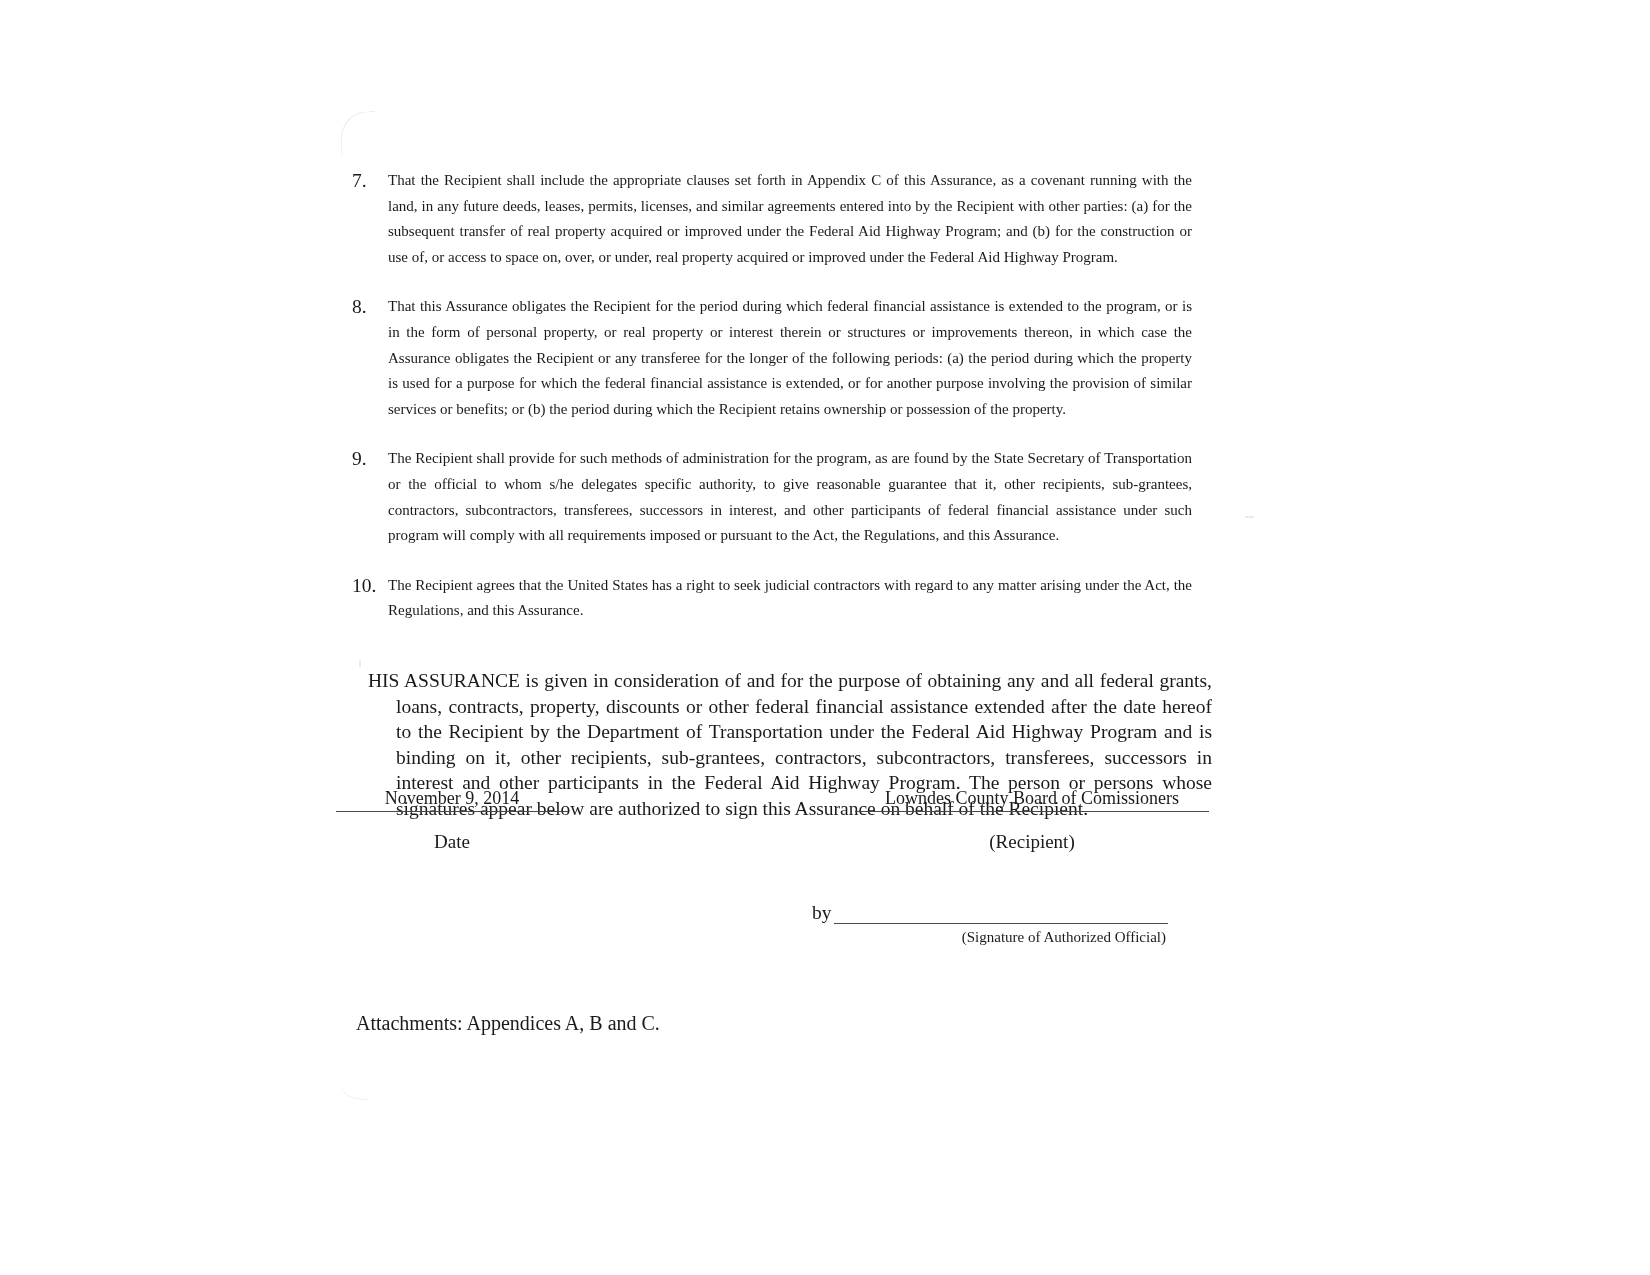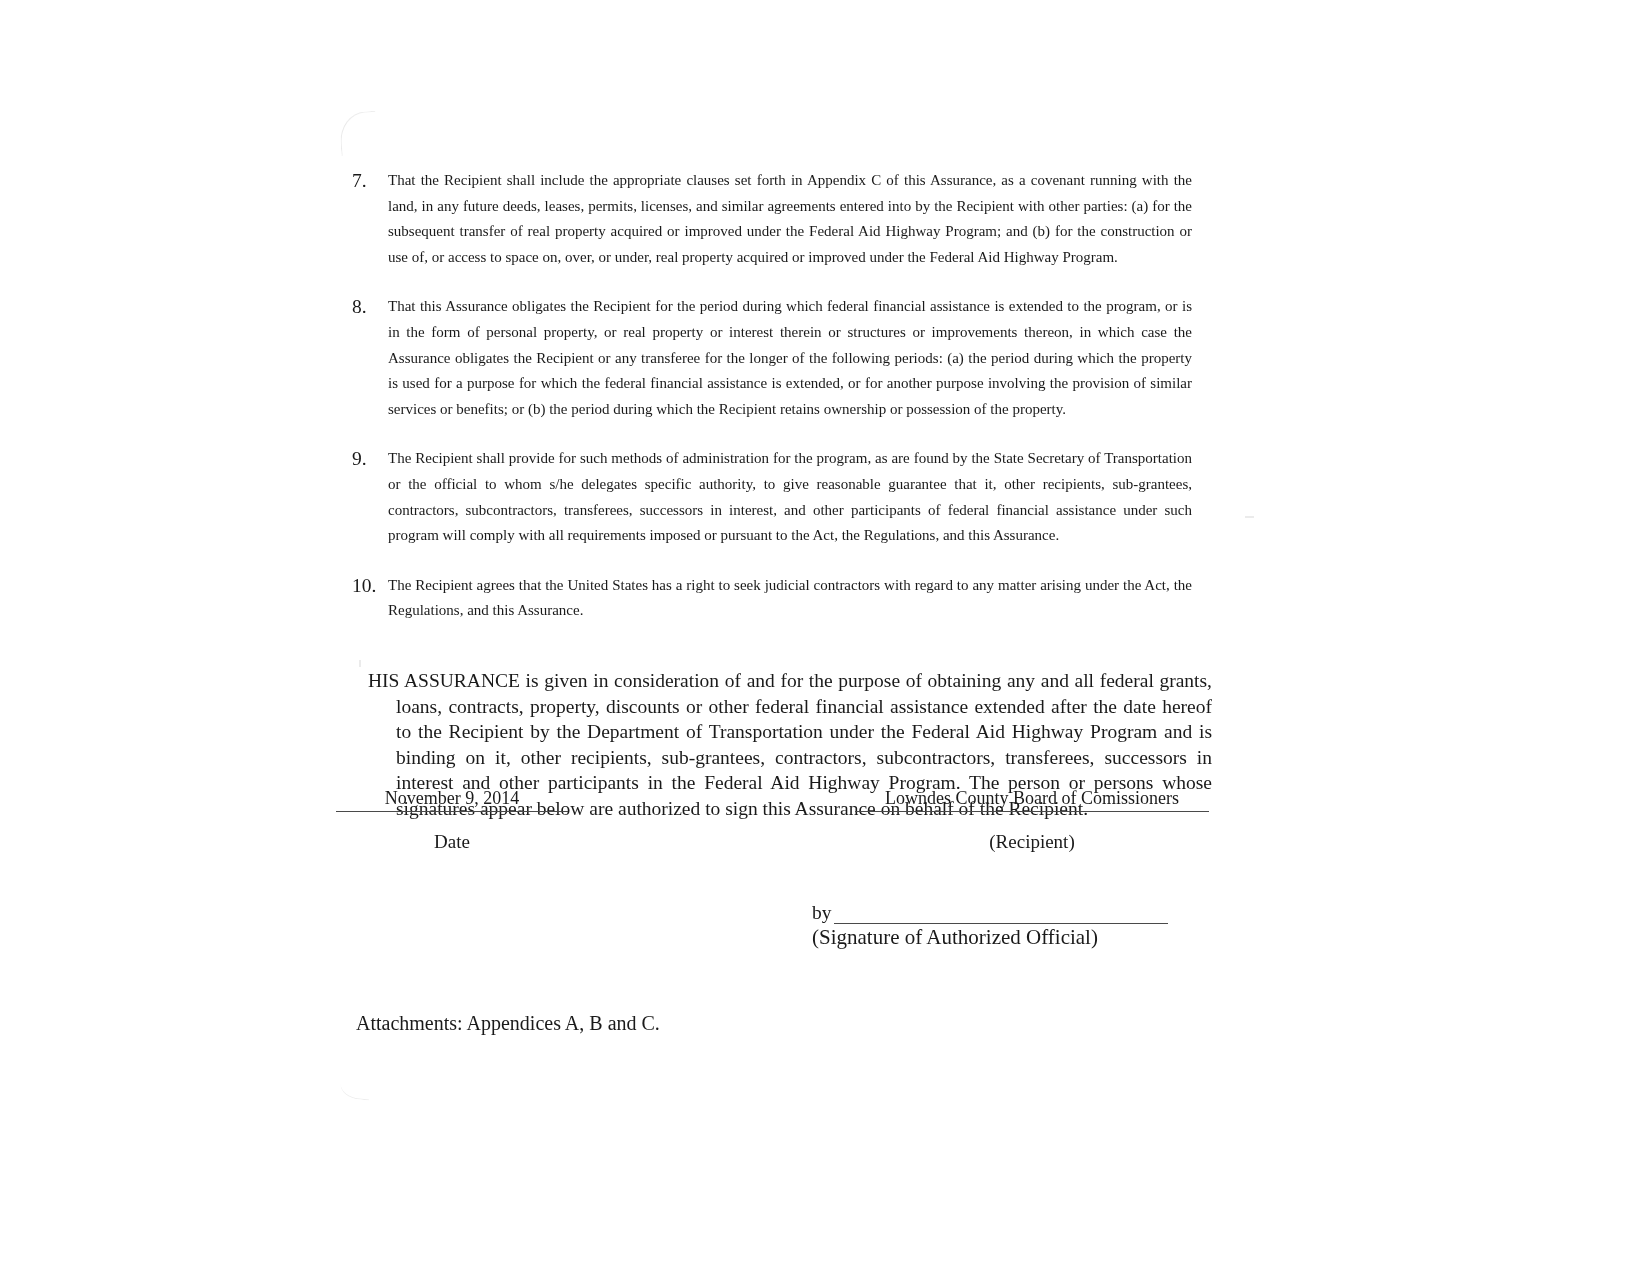--- a/index.html
+++ b/index.html
@@ -145,23 +145,23 @@
     font-size: 19.5px;
     line-height: 22px;
     padding-right: 2px;
   }
   .by-rule {
     flex: 1 1 auto;
     border-bottom: 1.3px solid #4a4a4a;
     height: 20px;
   }
   .by-caption {
-    font-size: 21px;
+    font-size: 15px;
     line-height: 24px;
-    text-align: left;
+    text-align: right;
     padding-right: 2px;
     margin-top: 1px;
   }
 
   
   #attachments {
     position: absolute;
     left: 356px;
     top: 1010px;
     font-size: 20px;

